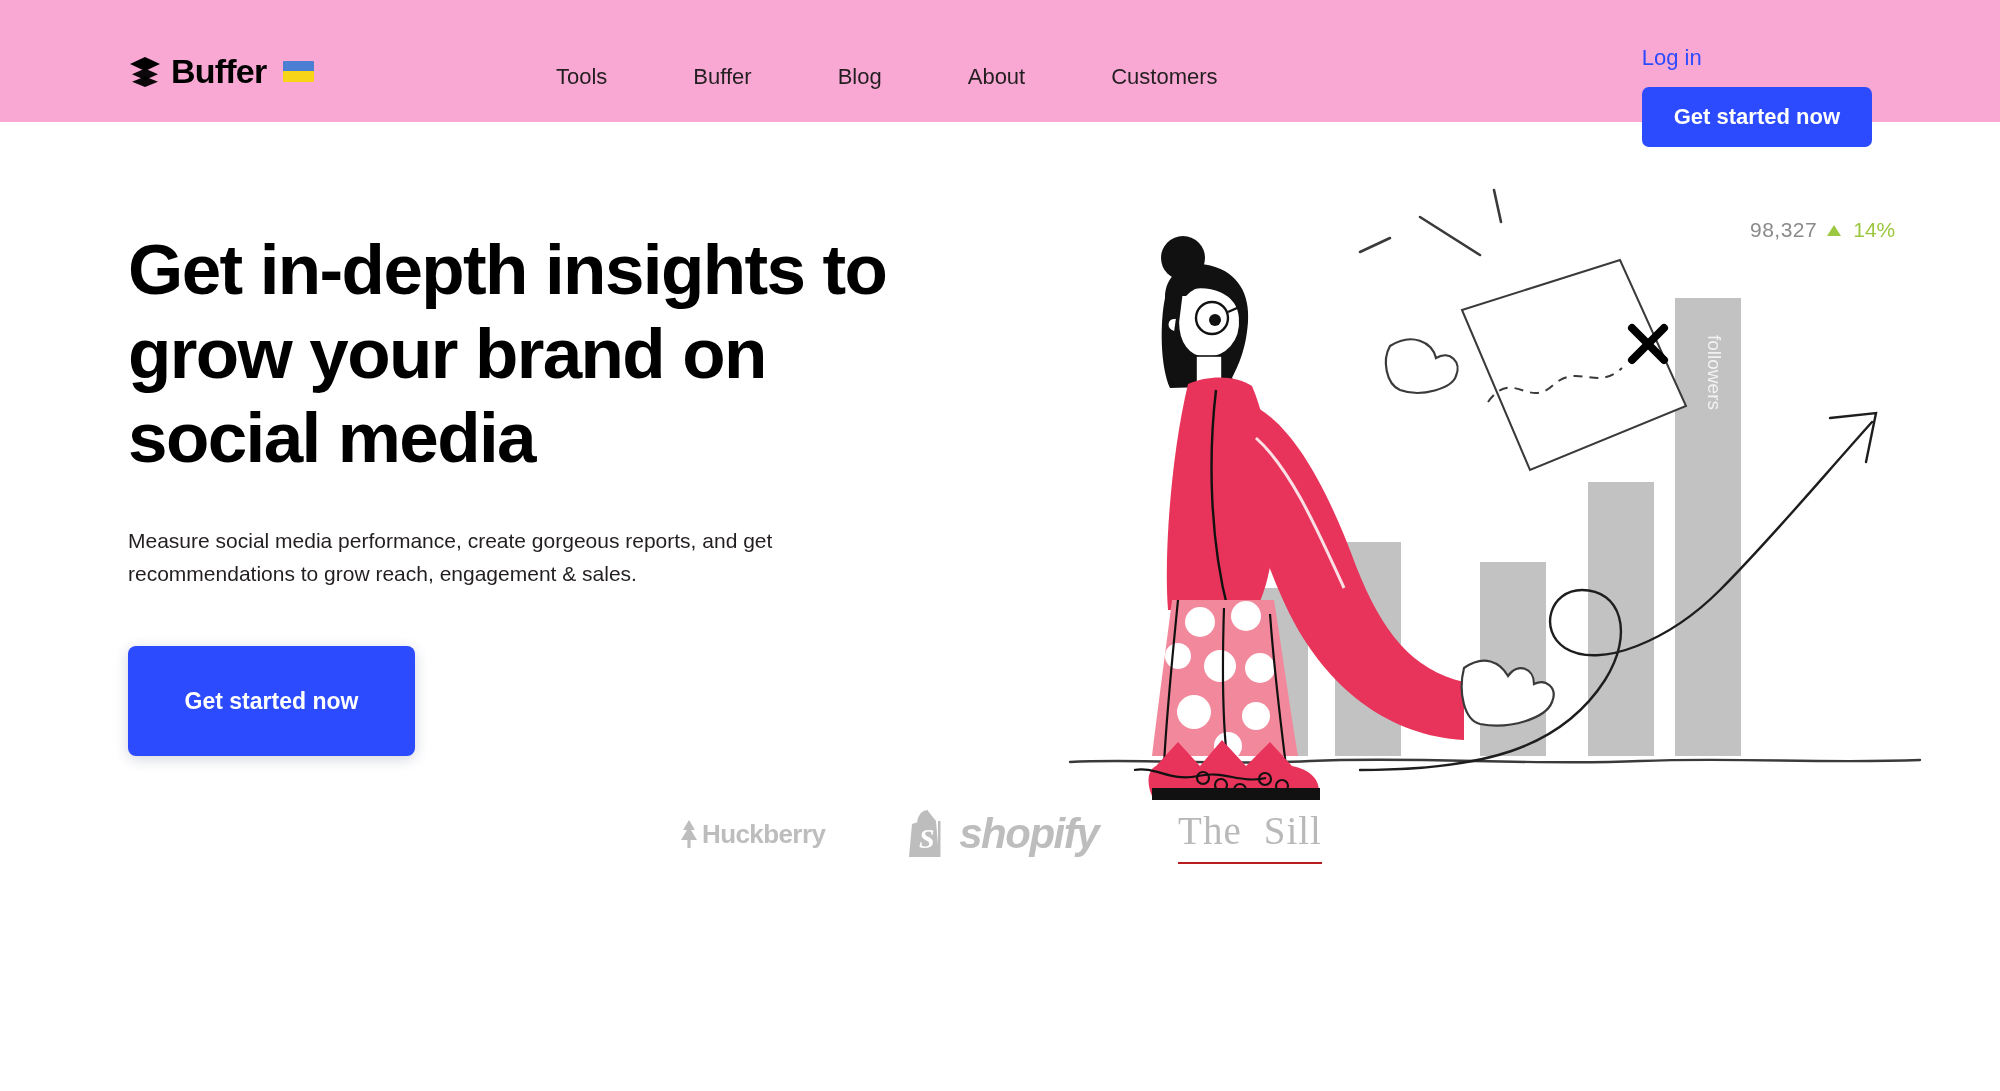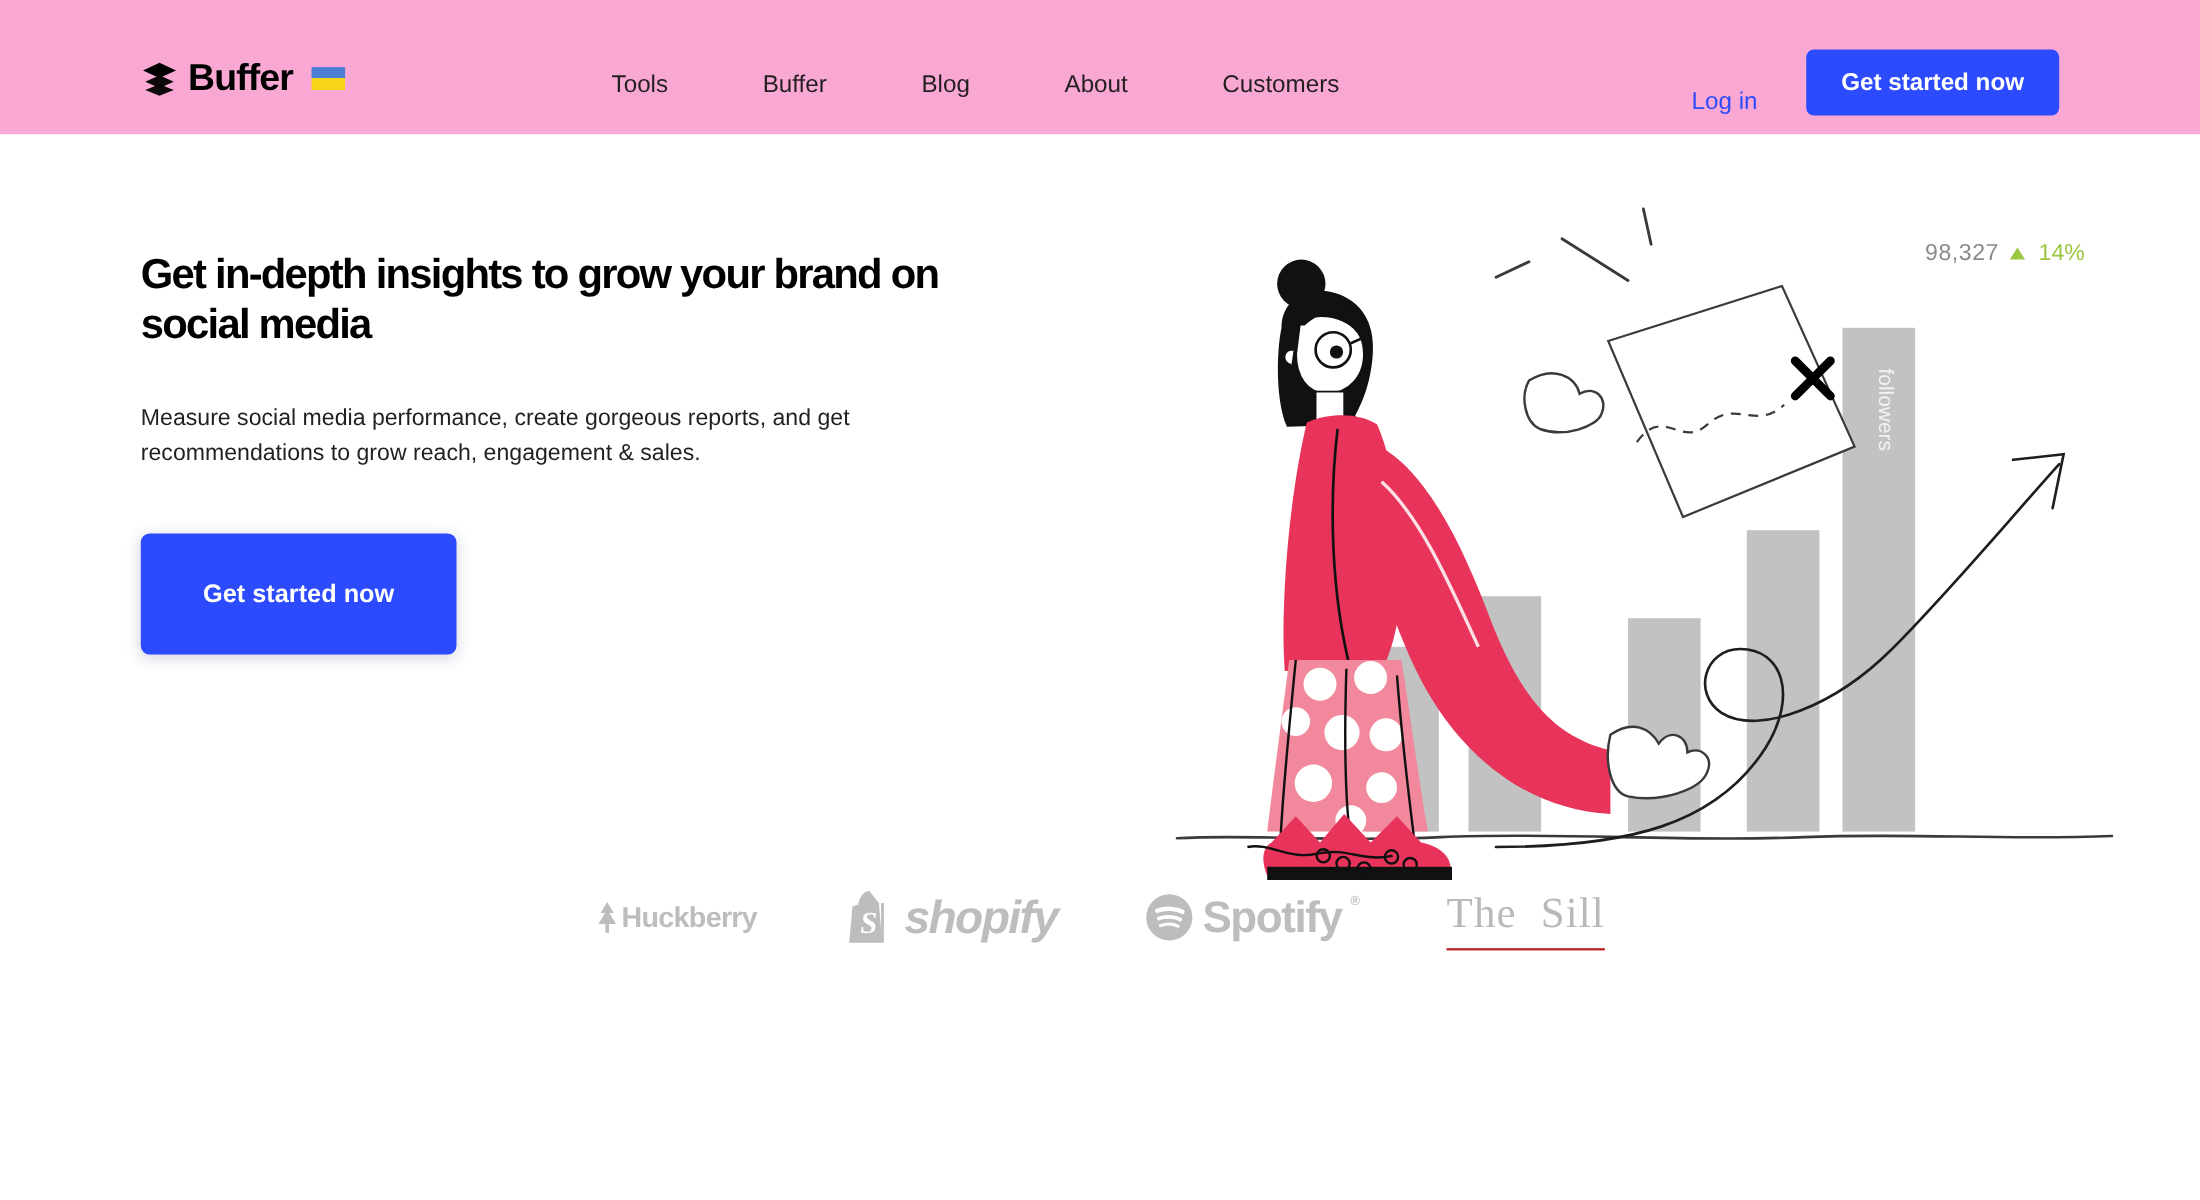--- a/index.html
+++ b/index.html
@@ -81,22 +81,23 @@
     white-space: nowrap;
     line-height: 1.2;
   }
   .nav-item:last-child { margin-right: 0; }
 
   .header-right {
     position: absolute;
     right: 128px;
     top: 45px;
     display: flex;
-    align-items: flex-end;
-    gap: 0;
+    align-items: flex-start;
+    gap: 16px;
+    flex-direction: column;
   }
   .login-link {
     font-size: 22px;
     color: #2C4BFF;
     text-decoration: none;
     margin-right: 44px;
     white-space: nowrap;
   }
   .btn-primary-sm {
     background: #2C4BFF;
@@ -113,21 +114,21 @@
   }
 
   
   .hero-copy {
     position: absolute;
     left: 128px;
     top: 228px;
     width: 800px;
   }
   .hero-title {
-    font-size: 38px;
+    font-size: 71px;
     font-weight: bold;
     line-height: 1.18;
     letter-spacing: -1.6px;
     color: #000000;
   }
   .hero-sub {
     margin-top: 46px;
     font-size: 21px;
     line-height: 1.55;
     color: #231F20;
@@ -422,32 +423,20 @@
       <svg width="46" height="52" viewBox="0 0 46 52">
         <path d="M23 3 C 17 3, 14 9, 13 14 L 7 16 L 4 49 L 34 49 L 31 13 Z" fill="#BDBDBD"></path>
         <path d="M23 3 C 17 3, 14 9, 13 14" fill="none" stroke="#BDBDBD" stroke-width="2"></path>
         <text x="14" y="40" font-family="Liberation Serif, serif" font-size="28" font-weight="bold" fill="#ffffff">S</text>
         <rect x="33" y="13" width="2.5" height="36" fill="#BDBDBD"></rect>
       </svg>
       <span>shopify</span>
     </div>
 
 
-    <div class="logo-item logo-spotify">
-      <svg width="44" height="44" viewBox="0 0 44 44">
-        <circle cx="22" cy="22" r="21" fill="#BDBDBD"></circle>
-        <g stroke="#ffffff" stroke-linecap="round" fill="none">
-          <path d="M11 16 C 19 13, 29 14, 34 17" stroke-width="4"></path>
-          <path d="M12.5 23 C 19 20.5, 27.5 21.5, 32 24" stroke-width="3.4"></path>
-          <path d="M14 29.5 C 19.5 27.5, 26 28, 30 30" stroke-width="2.8"></path>
-        </g>
-      </svg>
-      <span>Spotify</span>
-      <span class="logo-spotify-sup">®</span>
-    </div>
 
     <div class="logo-item logo-thesill">
       <span>The</span>
       <span>Sill</span>
     </div>
 
   </div>
 
 </div>
 

